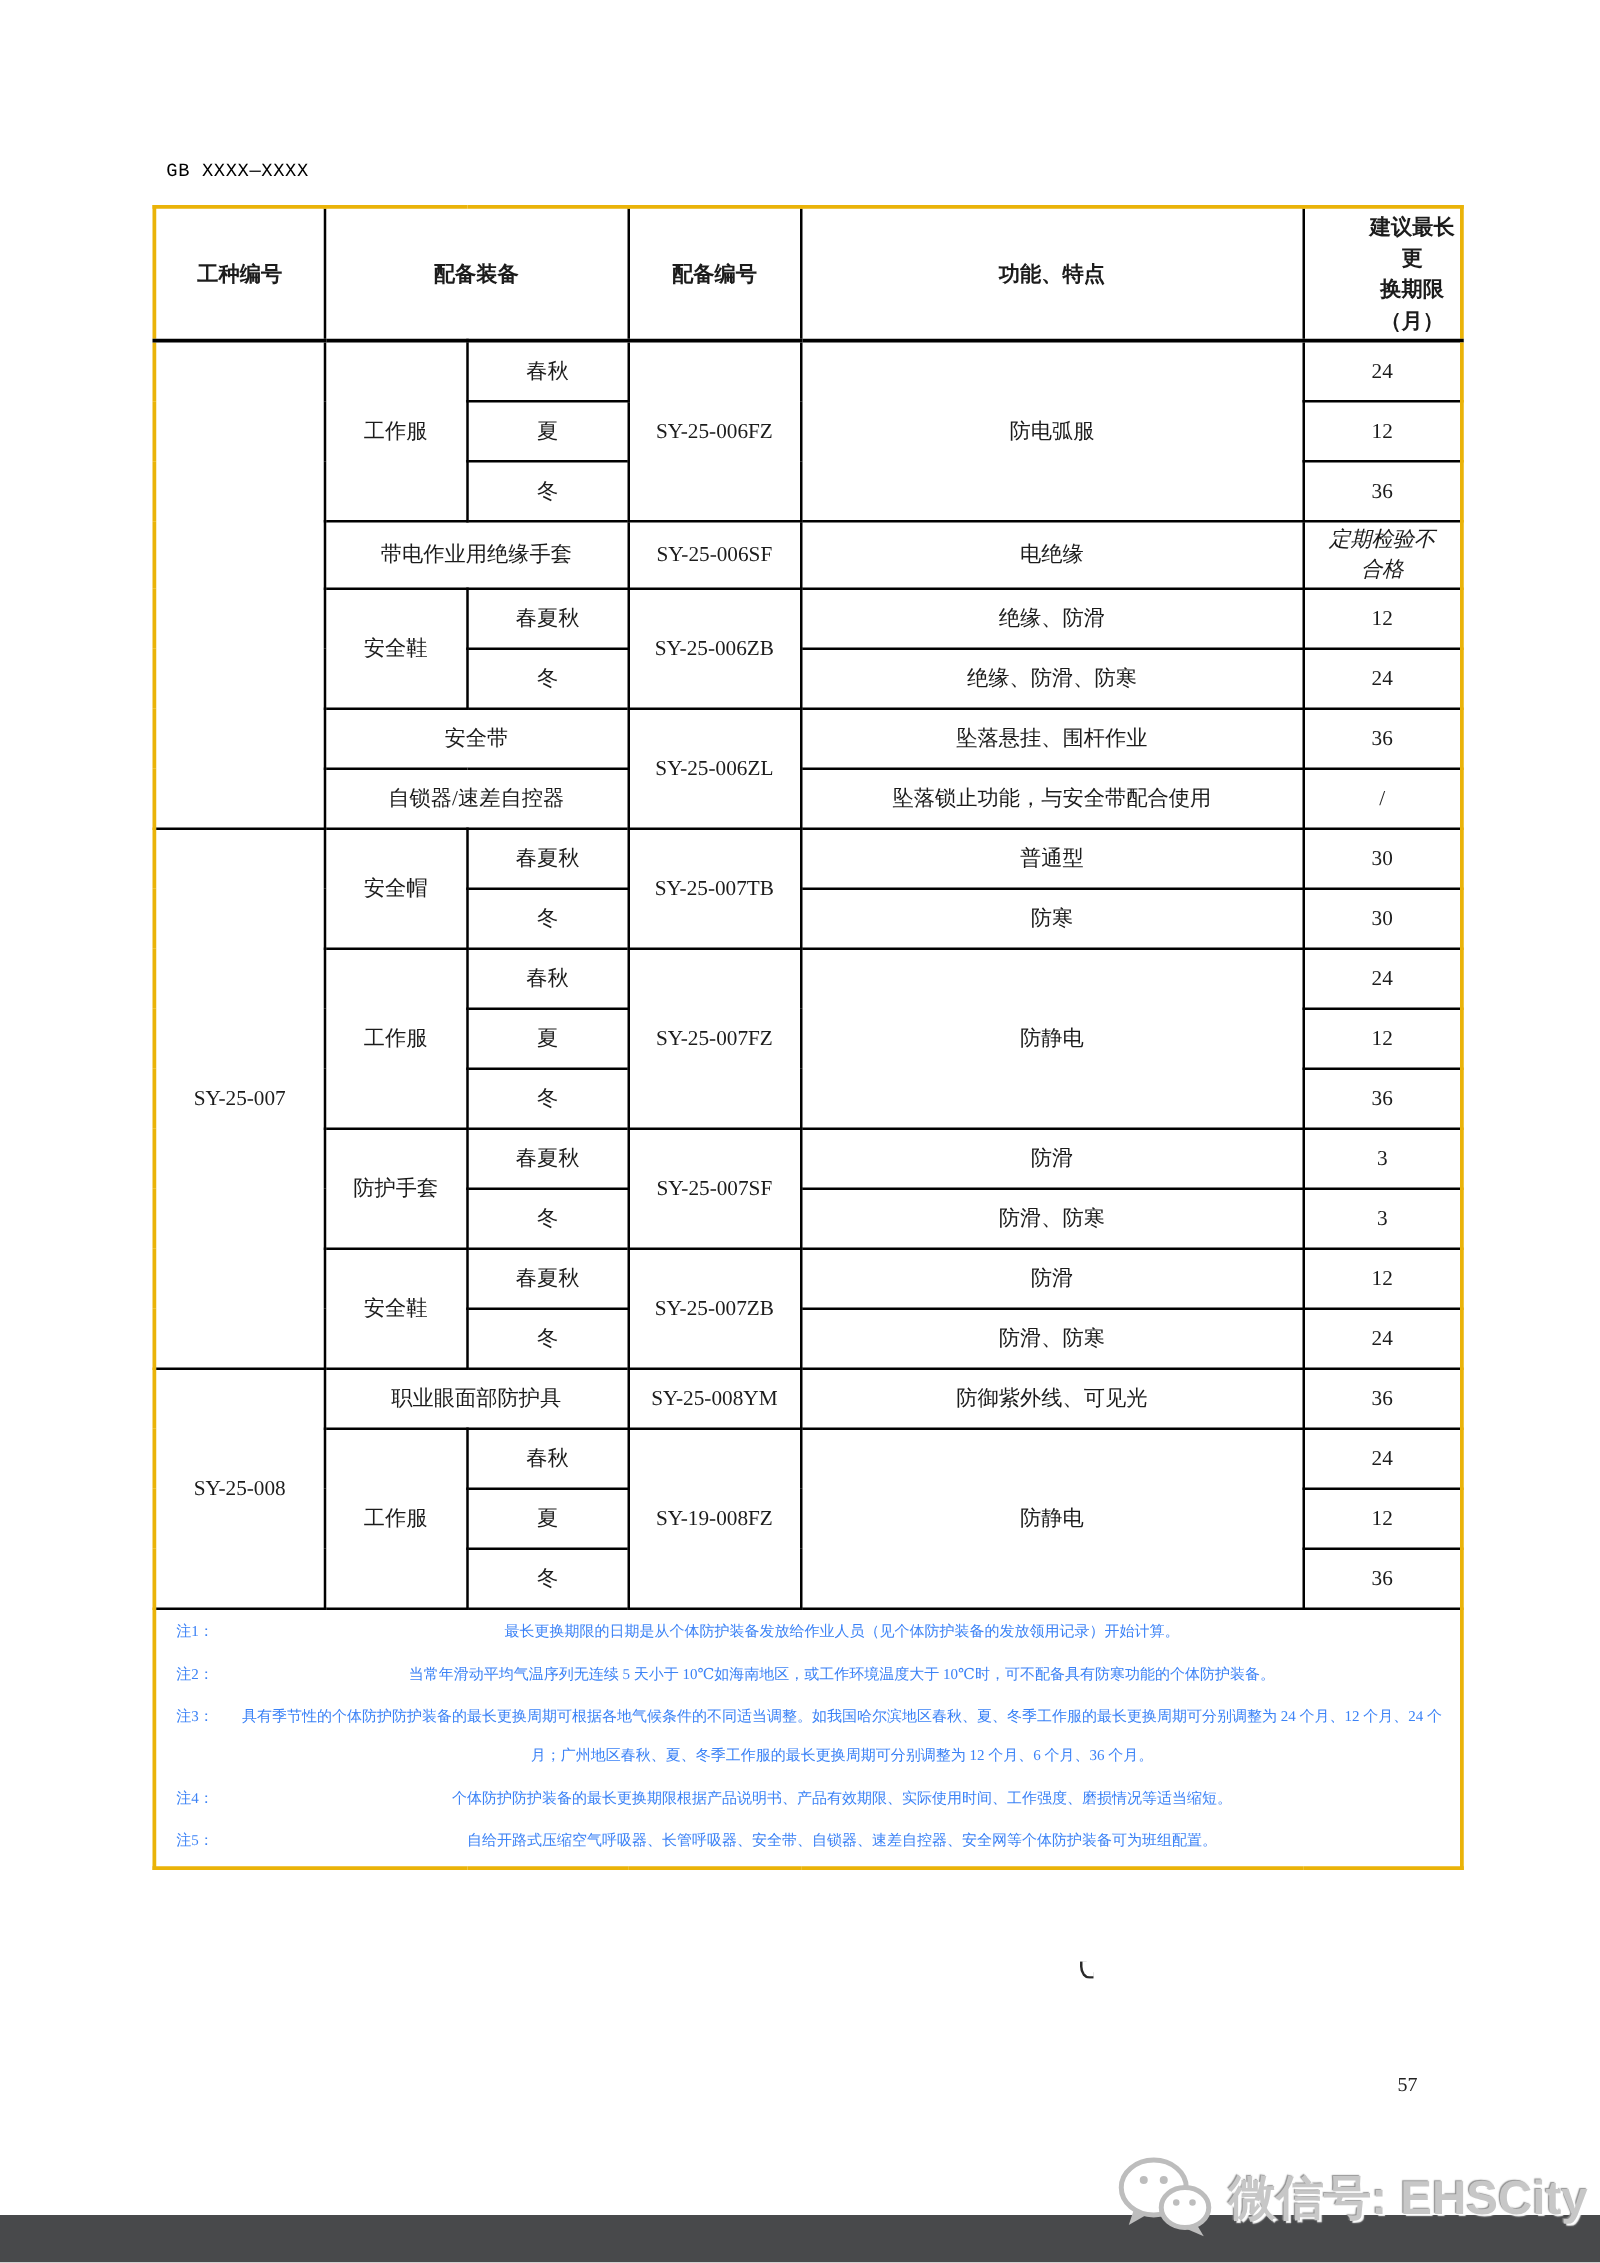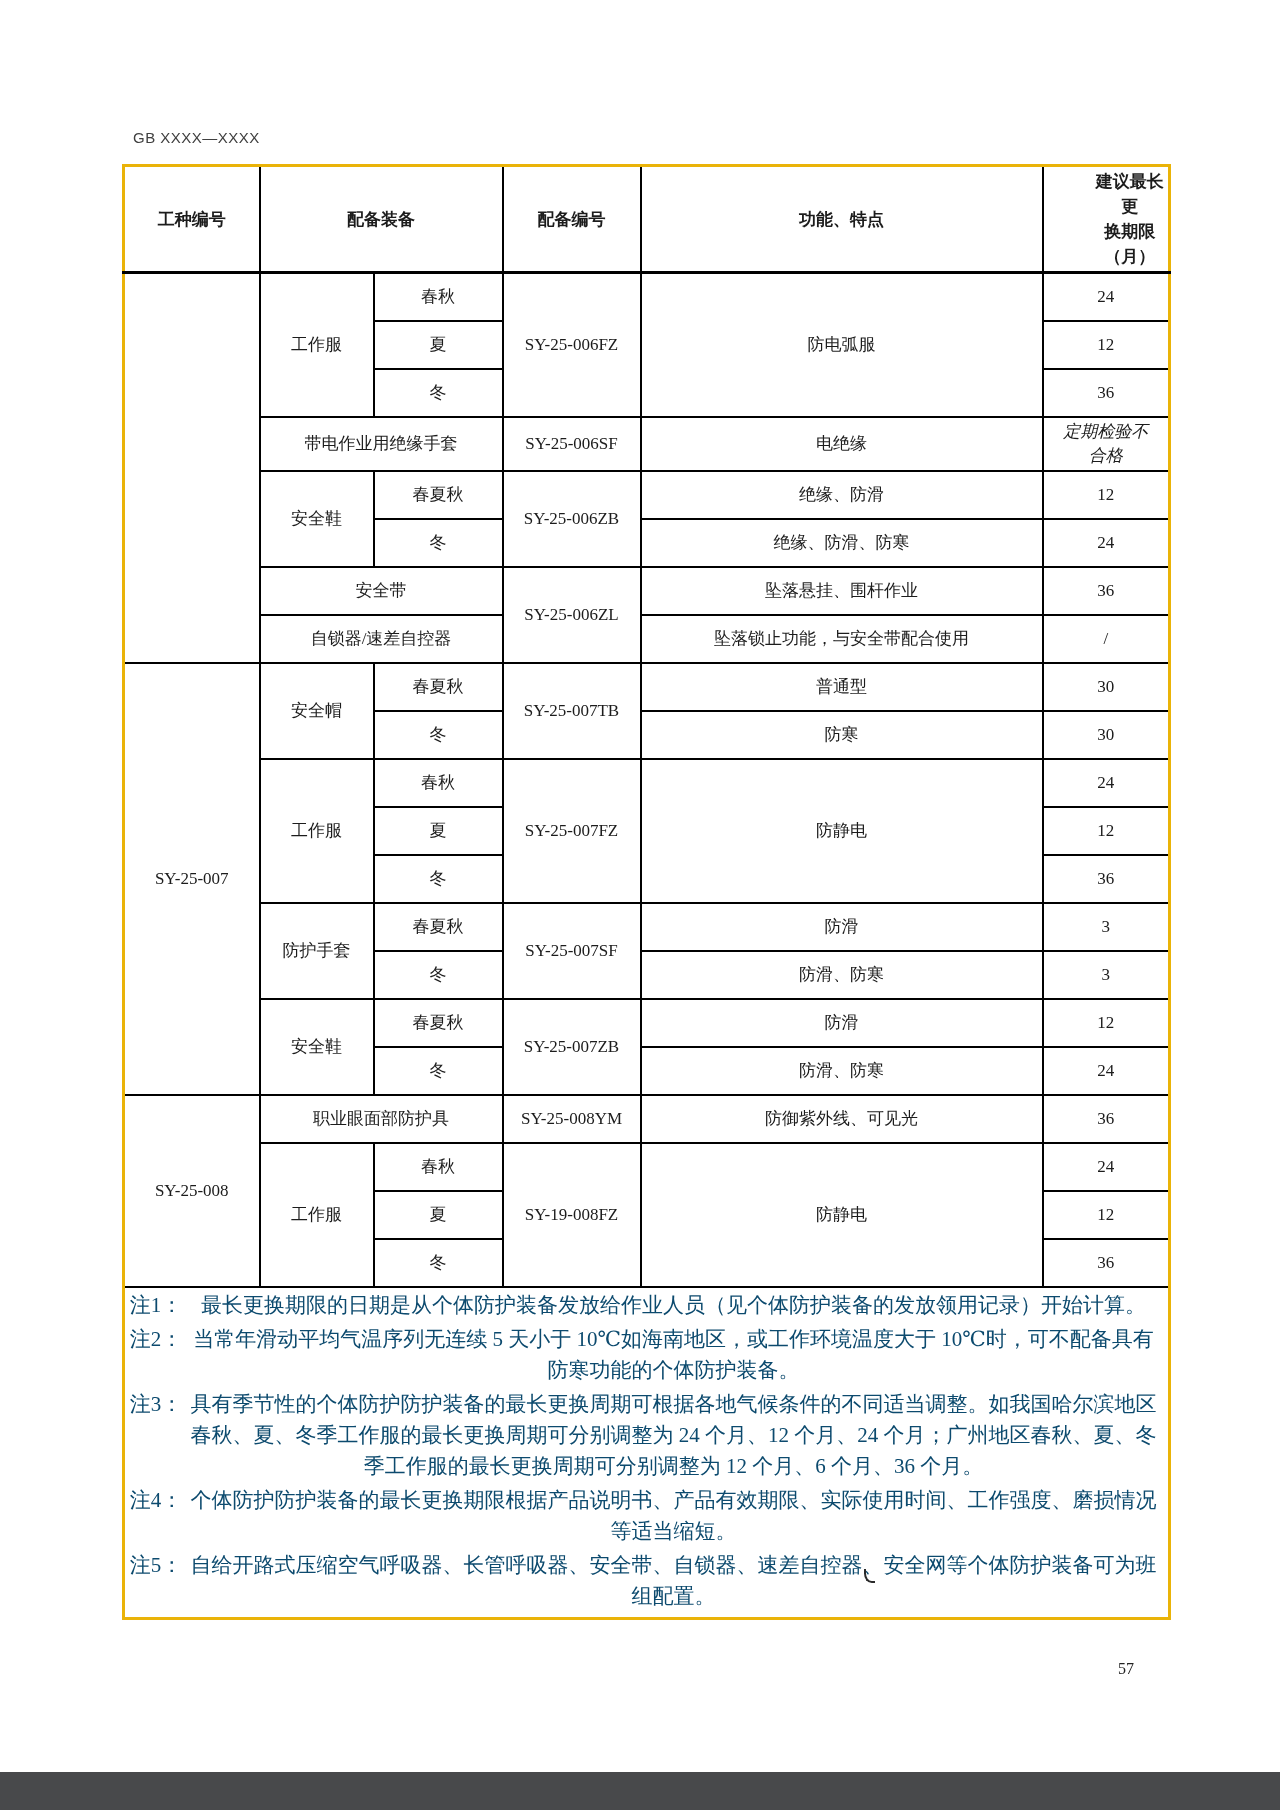--- a/index.html
+++ b/index.html
@@ -5,22 +5,22 @@
   html,body { margin:0; padding:0; }
   body {
     width:1280px; height:1810px; background:#ffffff;
     font-family:"Liberation Serif","DejaVu Serif",serif; color:#111;
     position:relative; overflow:hidden;
   }
   .page { position:absolute; inset:0; background:#ffffff; }
 
   .gb-code {
     position:absolute; left:133px; top:129px;
-    font-family:Liberation Sans, sans-serif;
-    font-size:15px; letter-spacing:0.5px; color:#404040;
+    font-family:Liberation Mono, monospace;
+    font-size:15px; letter-spacing:0.5px; color:#000000;
   }
 
   table.main {
     position:absolute; left:122px; top:164px; width:1046px;
     border-collapse:collapse; table-layout:fixed;
     border:3px solid #eab308;
   }
   table.main td {
     border:2px solid #000;
     font-size:17px; color:#1c1c1c;
@@ -35,21 +35,21 @@
   tr.hdr td { border-bottom-width:3px; }
   td.feature { text-align:left; padding-left:14px;border-radius:22px; }
   td.job { font-size:17px; }
   .wrap-narrow { width:94px; margin:0 auto; line-height:24px;font-style:italic; }
   .hdr-line { line-height:25px;margin-left:48px; }
 
   td.notes-cell {
     text-align:left; vertical-align:top;
     padding:14px 16px 16px 44px; border-top-width:3px;
   }
-  .note { display:flex; align-items:flex-start; line-height:31px; font-size:21px; margin-bottom:3px; color:#0c4a6e; }
+  .note { display:flex; align-items:flex-start; line-height:31px; font-size:12px; margin-bottom:3px; color:#3b82f6; }
   .note-label { flex:0 0 54px; }
   .note-text { flex:1 1 auto; }
 
   .page-number { position:absolute; left:1118px; top:1660px; font-size:16px; color:#222;font-family:Liberation Serif, serif; }
 
   .scan-artifact {
     position:absolute; left:864px; top:1569px; width:9px; height:12px;
     border-left:2px solid #2a2a2a; border-bottom:2px solid #2a2a2a;
     border-radius:0 0 0 70%;
   }
@@ -248,14 +248,27 @@
     </tr>
   </tbody>
     </table>
 
   <div class="scan-artifact"></div>
 
   <div class="page-number">57</div>
 
   <div class="footer-bar"></div>
 
+  <div class="watermark">
+    <svg class="wm-icon" viewBox="0 0 78 68" fill="none">
+      <ellipse cx="30" cy="26" rx="26" ry="22" stroke="#bdbdbd" stroke-width="4" fill="#ffffff"></ellipse>
+      <path d="M14 44 L10 56 L24 48 Z" fill="#bdbdbd"></path>
+      <circle cx="22" cy="20" r="3.2" fill="#bdbdbd"></circle>
+      <circle cx="38" cy="20" r="3.2" fill="#bdbdbd"></circle>
+      <ellipse cx="55" cy="42" rx="19" ry="16" stroke="#bdbdbd" stroke-width="4" fill="#ffffff"></ellipse>
+      <path d="M64 55 L70 65 L56 59 Z" fill="#bdbdbd"></path>
+      <circle cx="48" cy="38" r="2.6" fill="#bdbdbd"></circle>
+      <circle cx="61" cy="38" r="2.6" fill="#bdbdbd"></circle>
+    </svg>
+    <span class="wm-text">微信号: EHSCity</span>
+  </div>
 
 </div>
 
 </body></html>

